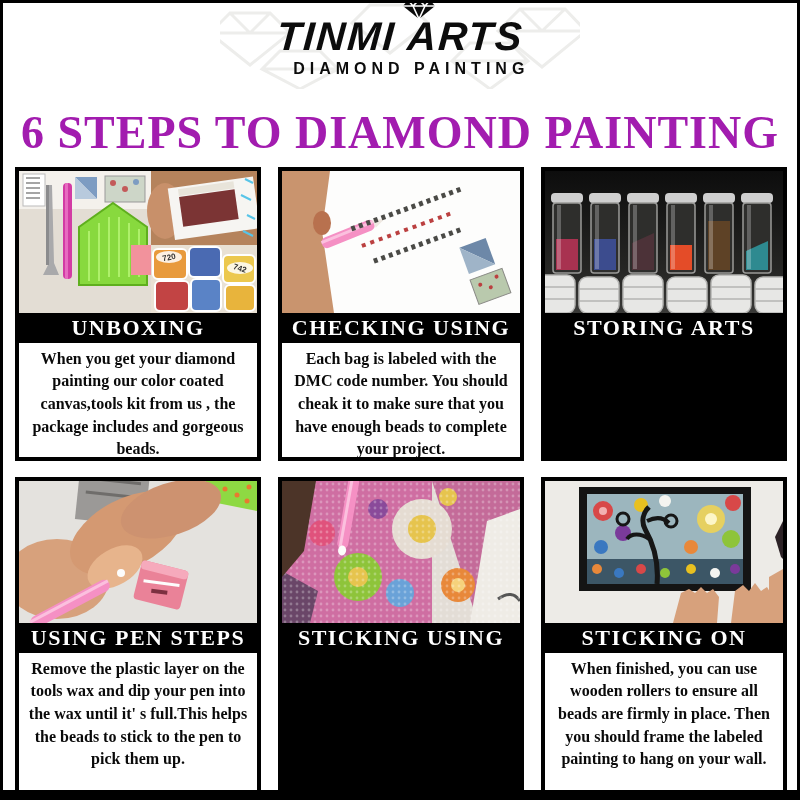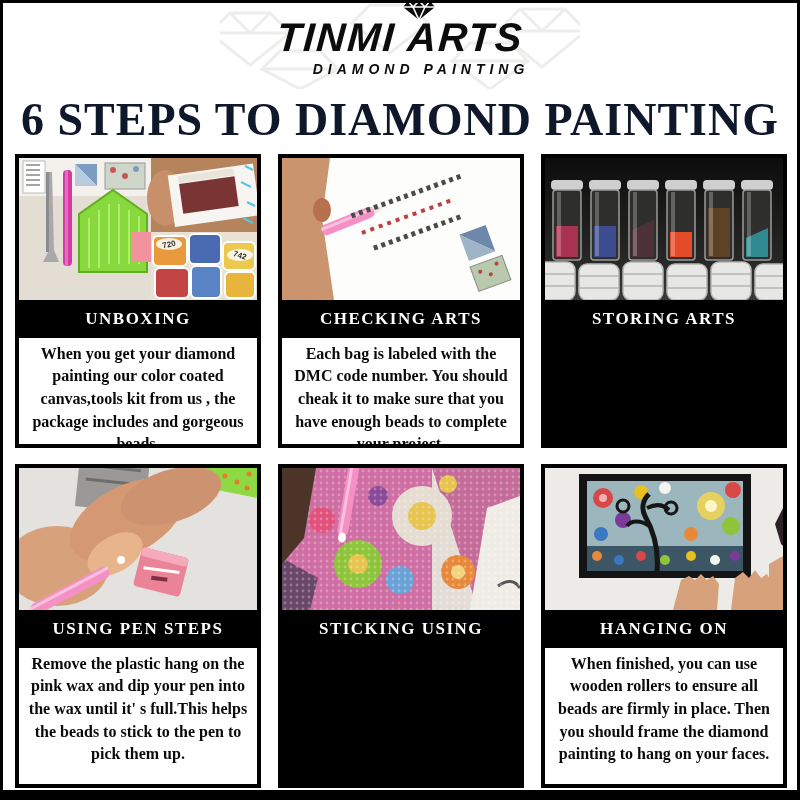--- a/index.html
+++ b/index.html
@@ -14,41 +14,41 @@
   .bg-diamonds{position:absolute;left:50%;top:0;transform:translateX(-50%);z-index:0;}
   .logo-inner{position:relative;z-index:1;display:flex;flex-direction:column;align-items:center;}
   .brand-row{position:relative;}
   .brand-name{
     font-family:"Liberation Sans", sans-serif;font-weight:900;font-style:italic;
     font-size:40px;letter-spacing:2px;color:#0c0c0c;transform:skewX(-4deg);
     white-space:pre;
   }
   .logo-diamond{position:absolute;top:-16px;left:50%;transform:translateX(2px);}
   .brand-tagline{
-    font-family:"Liberation Sans", sans-serif;font-weight:700;font-size:14px;
-    letter-spacing:5px;color:#0c0c0c;align-self:flex-end;margin-top:1px;margin-right:-6px;font-style:italic;
+    font-family:"Liberation Sans", sans-serif;font-weight:700;font-size:16px;
+    letter-spacing:5px;color:#0c0c0c;align-self:flex-end;margin-top:1px;margin-right:-6px;
   }
   .main-title{
     text-align:center;font-weight:700;font-size:46px;letter-spacing:1px;
-    color:#0f172a;line-height:1.1;margin:6px 0 6px;white-space:nowrap;
+    color:#a21caf;line-height:1.1;margin:19px 0 6px;white-space:nowrap;
   }
   
   .grid{
     display:grid;grid-template-columns:repeat(3,246px);
     grid-template-rows:294px 324px;gap:16px 17px;
     padding:2px 12px 0;
   }
   .card{background:#000;padding:4px;display:flex;flex-direction:column;box-sizing:border-box;}
   .photo{flex:none;overflow:hidden;background:#222;}
   .row1 .photo{height:142px;}
   .row2 .photo{height:142px;}
   .photo svg{display:block;width:100%;height:100%;}
   .banner{
-    flex:none;height:38px;display:flex;align-items:center;justify-content:center;
-    color:#fff;font-weight:700;font-size:17px;letter-spacing:1.5px;text-align:right;
+    flex:none;height:30px;display:flex;align-items:center;justify-content:center;
+    color:#fff;font-weight:700;font-size:22px;letter-spacing:1.5px;text-align:right;
   }
   .textbox{
     flex:1;background:#fff;color:#0a0a0a;
     font-weight:700;font-size:16px;line-height:1.42;
     text-align:center;padding:5px 4px;overflow:hidden;
   }
 </style>
 </head>
 <body>
 
@@ -196,21 +196,21 @@
             <path d="M185 70 L213 98 L185 98 Z" fill="#9fb4c8"></path>
             <rect x="184" y="104" width="34" height="26" fill="#b9c9ad" stroke="#8a8a86"></rect>
             <g fill="#bb4040">
                 <circle cx="192" cy="112" r="2"></circle>
                 <circle cx="201" cy="118" r="2"></circle>
                 <circle cx="210" cy="110" r="2"></circle>
               </g>
           </g>
         </svg>
       </div>
-      <div class="banner">CHECKING ARTS</div>
+      <div class="banner">CHECKING USING</div>
       <div class="textbox">Each bag is labeled with the DMC code number. You should cheak it to make sure that you have enough beads to complete your project.</div>
     </div>
 
     <div class="card row1">
       <div class="photo">
         <svg viewBox="0 0 238 142" preserveAspectRatio="none">
           <defs>
             <linearGradient id="jarbg" x1="0" y1="0" x2="0" y2="1">
               <stop offset="0" stop-color="#0d0d0d"></stop>
                 <stop offset="0.7" stop-color="#262624"></stop>
@@ -299,21 +299,21 @@
           <circle cx="102" cy="92" r="4" fill="#fdfdfc"></circle>
           <g transform="rotate(14 142 104)">
             <rect x="118" y="84" width="48" height="40" rx="4" fill="#ea8298"></rect>
             <rect x="118" y="84" width="48" height="9" rx="4" fill="#f6aabc"></rect>
             <path d="M124 104 L160 100" stroke="#fdfdfc" stroke-width="3"></path>
             <path d="M134 112 L150 110" stroke="#7c3040" stroke-width="4"></path>
           </g>
         </svg>
       </div>
       <div class="banner">USING PEN STEPS</div>
-      <div class="textbox">Remove the plastic hang on the pink wax and dip your pen into the wax until it' s full.This helps the beads to stick to the pen to pick them up.</div>
+      <div class="textbox">Remove the plastic layer on the tools wax and dip your pen into the wax until it' s full.This helps the beads to stick to the pen to pick them up.</div>
     </div>
 
     <div class="card row2">
       <div class="photo">
         <svg viewBox="0 0 238 142" preserveAspectRatio="none">
           <defs>
             <pattern id="beadgrid" width="6" height="6" patternUnits="userSpaceOnUse">
               <circle cx="3" cy="3" r="1.4" fill="#ffffff" opacity="0.28"></circle>
             </pattern>
           </defs>
@@ -378,18 +378,18 @@
           <circle cx="126" cy="40" r="6" stroke="#161616" stroke-width="3" fill="none"></circle>
           <path d="M102 40 C110 36 118 36 124 42" stroke="#161616" stroke-width="4" fill="none"></path>
           <g fill="#d7a17c">
             <path d="M128 142 L136 112 L144 108 L150 112 L156 106 L162 112 L168 108 L174 116 L172 142 Z"></path>
             <path d="M186 142 L190 110 L198 104 L204 110 L210 102 L216 110 L222 106 L228 116 L230 142 Z"></path>
             <path d="M224 96 L238 88 L238 142 L224 142 Z"></path>
           </g>
           <path d="M238 40 L230 56 L236 76 L238 78 Z" fill="#2c2226"></path>
         </svg>
       </div>
-      <div class="banner">HANGING ON</div>
-      <div class="textbox">When finished, you can use wooden rollers to ensure all beads are firmly in place. Then you should frame the diamond painting to hang on your faces.</div>
+      <div class="banner">STICKING ON</div>
+      <div class="textbox">When finished, you can use wooden rollers to ensure all beads are firmly in place. Then you should frame the labeled painting to hang on your wall.</div>
     </div>
 
   </div>
 </div>
 
 </body></html>

